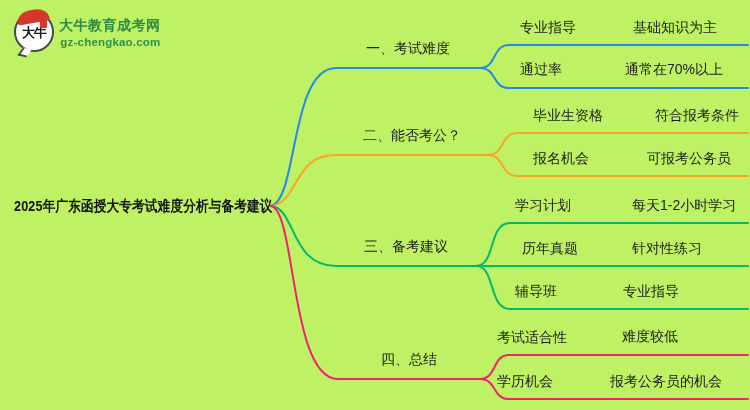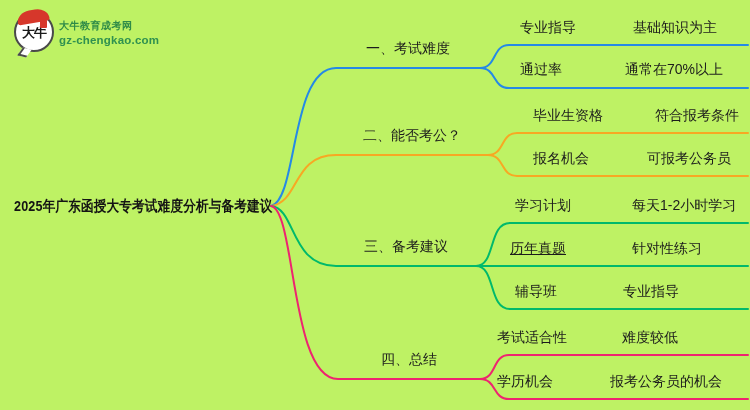--- a/index.html
+++ b/index.html
@@ -71,21 +71,21 @@
   .logo-tail {
     position: absolute;
     left: 4px; bottom: -7px;
     width: 9px; height: 9px;
     background: #ffffff;
     border-left: 2px solid #4a4a4a;
     border-bottom: 2px solid #4a4a4a;
     transform: rotate(15deg) skew(-20deg);
   }
   .logo-text { margin-left: 5px; }
-  .logo-title { font-size: 10px; font-weight: 700; letter-spacing: 0.5px; }
+  .logo-title { font-size: 14px; font-weight: 700; letter-spacing: 0.5px; }
   .logo-domain { font-size: 11.5px; font-weight: 700; margin-top: 1px; letter-spacing: 0.2px; text-align: right; }
 </style>
 </head>
 <body>
 
 <div class="stage">
 
   <svg class="links" width="750" height="410" viewBox="0 0 750 410">
 
     <path d="M271,206 C298,200 290,68 336,68 L480,68" stroke="#2589e6"></path>
@@ -131,23 +131,23 @@
   <div class="label" style="left:520px; top:61px;">通过率</div>
   <div class="label" style="left:625px; top:61px;">通常在70%以上</div>
 
   <div class="label" style="left:533px; top:107px;">毕业生资格</div>
   <div class="label" style="left:655px; top:107px;">符合报考条件</div>
   <div class="label" style="left:533px; top:150px;">报名机会</div>
   <div class="label" style="left:647px; top:150px;">可报考公务员</div>
 
   <div class="label" style="left:515px; top:197px;">学习计划</div>
   <div class="label" style="left:632px; top:197px;">每天1-2小时学习</div>
-  <div class="label" style="left:510px; top:240px;text-decoration:underline;">历年真题</div>
+  <div class="label" style="left:522px; top:240px;">历年真题</div>
   <div class="label" style="left:632px; top:240px;">针对性练习</div>
   <div class="label" style="left:515px; top:283px;">辅导班</div>
   <div class="label" style="left:623px; top:283px;">专业指导</div>
 
   <div class="label" style="left:497px; top:329px;">考试适合性</div>
-  <div class="label" style="left:622px; top:329px;">难度较低</div>
+  <div class="label" style="left:622px; top:329px;font-family:Liberation Mono, monospace;">难度较低</div>
   <div class="label" style="left:497px; top:373px;">学历机会</div>
   <div class="label" style="left:610px; top:373px;">报考公务员的机会</div>
 
 </div>
 
 </body></html>

